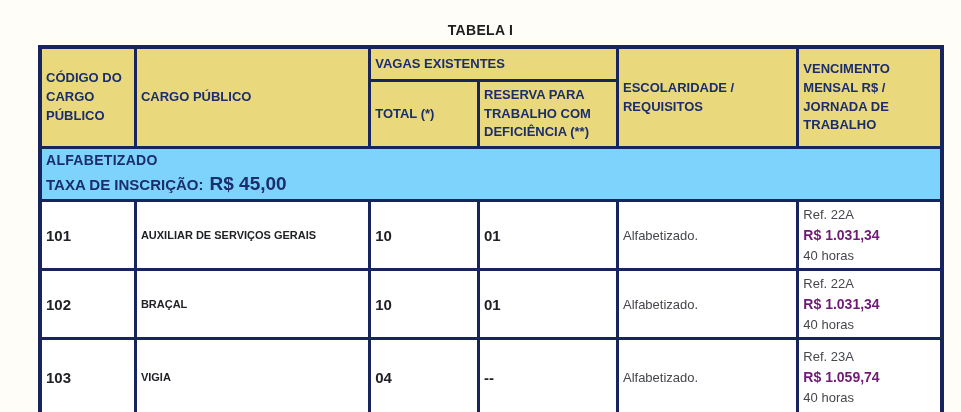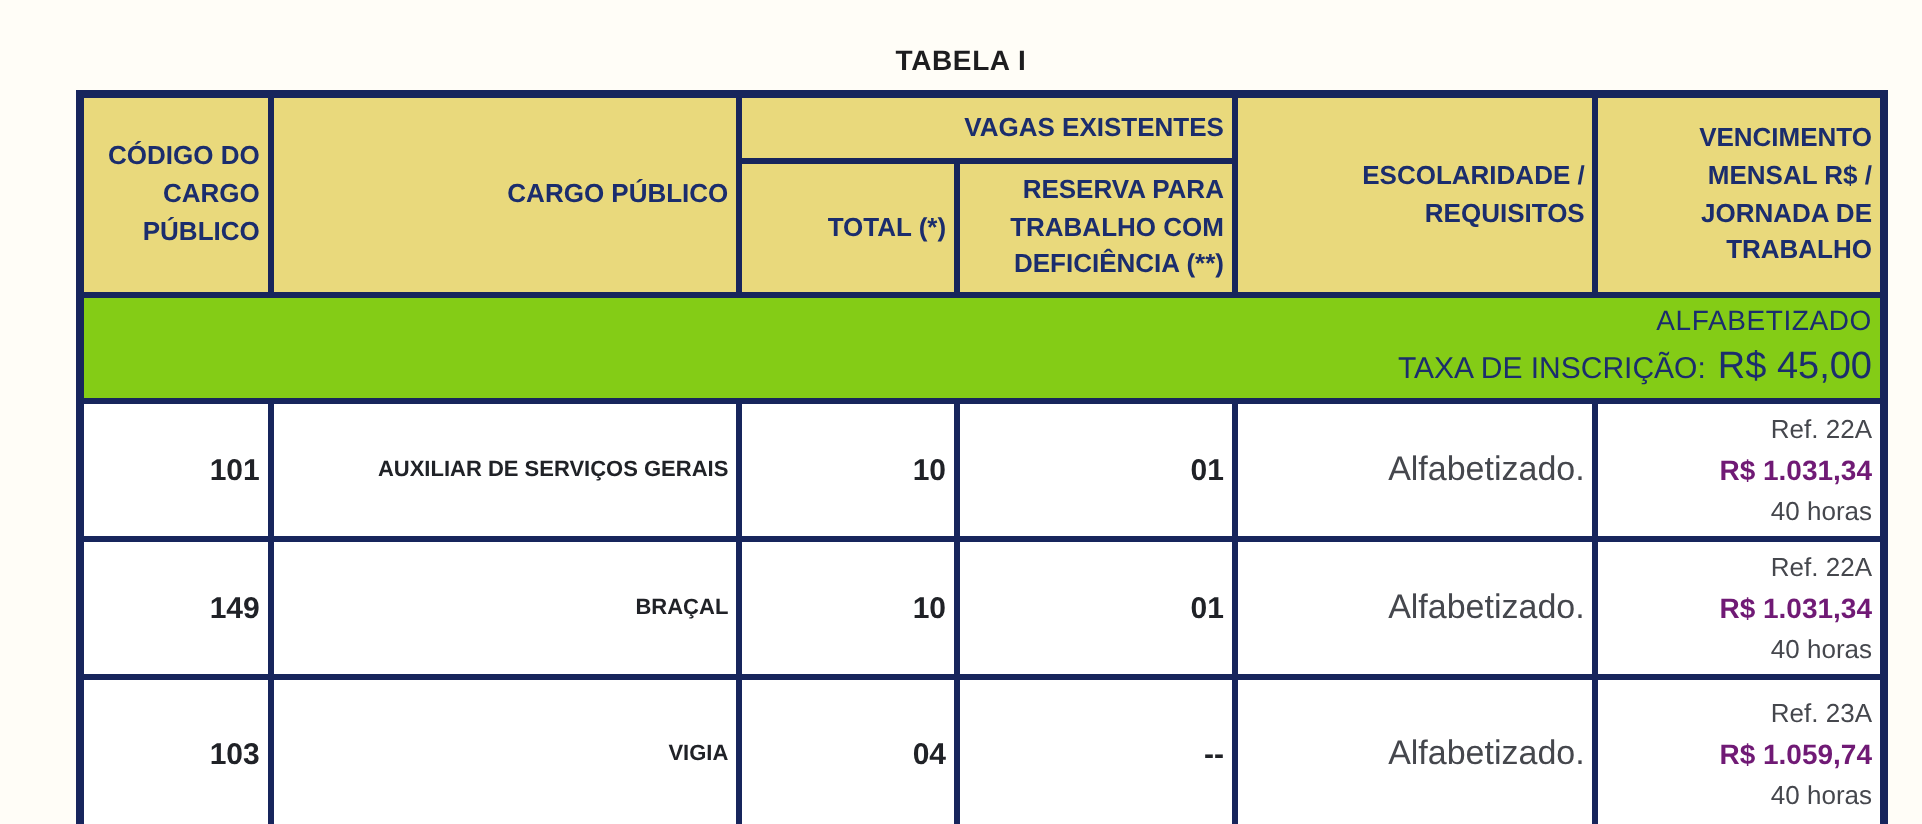--- a/index.html
+++ b/index.html
@@ -21,21 +21,21 @@
   }
   table.main-table {
     border-collapse: collapse;
     table-layout: fixed;
     margin: 7px 0 0 38px;
     width: 906px;
     border: 4px solid #17255c;
   }
   .main-table th, .main-table td {
     border: 3px solid #17255c;
-    text-align: right;
+    text-align: left;
     vertical-align: middle;
     padding: 2px 4px;
     overflow: hidden;
   }
   
   .c-codigo { width: 92px; }
   .c-cargo  { width: 226px; }
   .c-total  { width: 105px; }
   .c-reserva{ width: 134px; }
   .c-escol  { width: 174px; }
@@ -45,24 +45,24 @@
     background: #e9d97c;
     color: #1b2d6d;
     font-weight: bold;
     font-size: 13px;
     line-height: 1.45;
   }
   tr.hdr-top th { height: 26px; }
   tr.hdr-bottom th { height: 60px; }
 
   tr.band-row td {
-    background: #84cc16;
+    background: #7dd3fc;
     height: 44px;
     color: #1b2d6d;
-    font-weight: normal;
+    font-weight: bold;
     line-height: 1.4;
   }
   .band-line1 { font-size: 14px; letter-spacing: 0.3px; }
   .band-line2 { font-size: 15px; }
   .band-fee-value { font-size: 19px; margin-left: 6px; }
 
   tr.data-row td { background: #ffffff; height: 62px; }
   tr.data-row.last td { height: 70px; }
 
   .cell-code, .cell-num {
@@ -71,21 +71,21 @@
     color: #202227;
   }
   .cell-cargo {
     font-weight: bold;
     font-size: 11px;
     color: #202227;
     line-height: 1.35;
     padding: 0 8px;
   }
   .cell-escol {
-    font-size: 17px;
+    font-size: 13px;
     color: #45474d;
     font-weight: normal;
   }
   .cell-venc { line-height: 1.5; padding: 3px 2px; }
   .venc-ref, .venc-hours {
     font-size: 13px;
     color: #45474d;
     font-weight: normal;
   }
   .venc-salary {
@@ -136,21 +136,21 @@
     <td class="cell-num">01</td>
     <td class="cell-escol">Alfabetizado.</td>
     <td class="cell-venc">
       <div class="venc-ref">Ref. 22A</div>
       <div class="venc-salary">R$ 1.031,34</div>
       <div class="venc-hours">40 horas</div>
     </td>
   </tr>
 
   <tr class="data-row">
-    <td class="cell-code">149</td>
+    <td class="cell-code">102</td>
     <td class="cell-cargo">BRAÇAL</td>
     <td class="cell-num">10</td>
     <td class="cell-num">01</td>
     <td class="cell-escol">Alfabetizado.</td>
     <td class="cell-venc">
       <div class="venc-ref">Ref. 22A</div>
       <div class="venc-salary">R$ 1.031,34</div>
       <div class="venc-hours">40 horas</div>
     </td>
   </tr>

